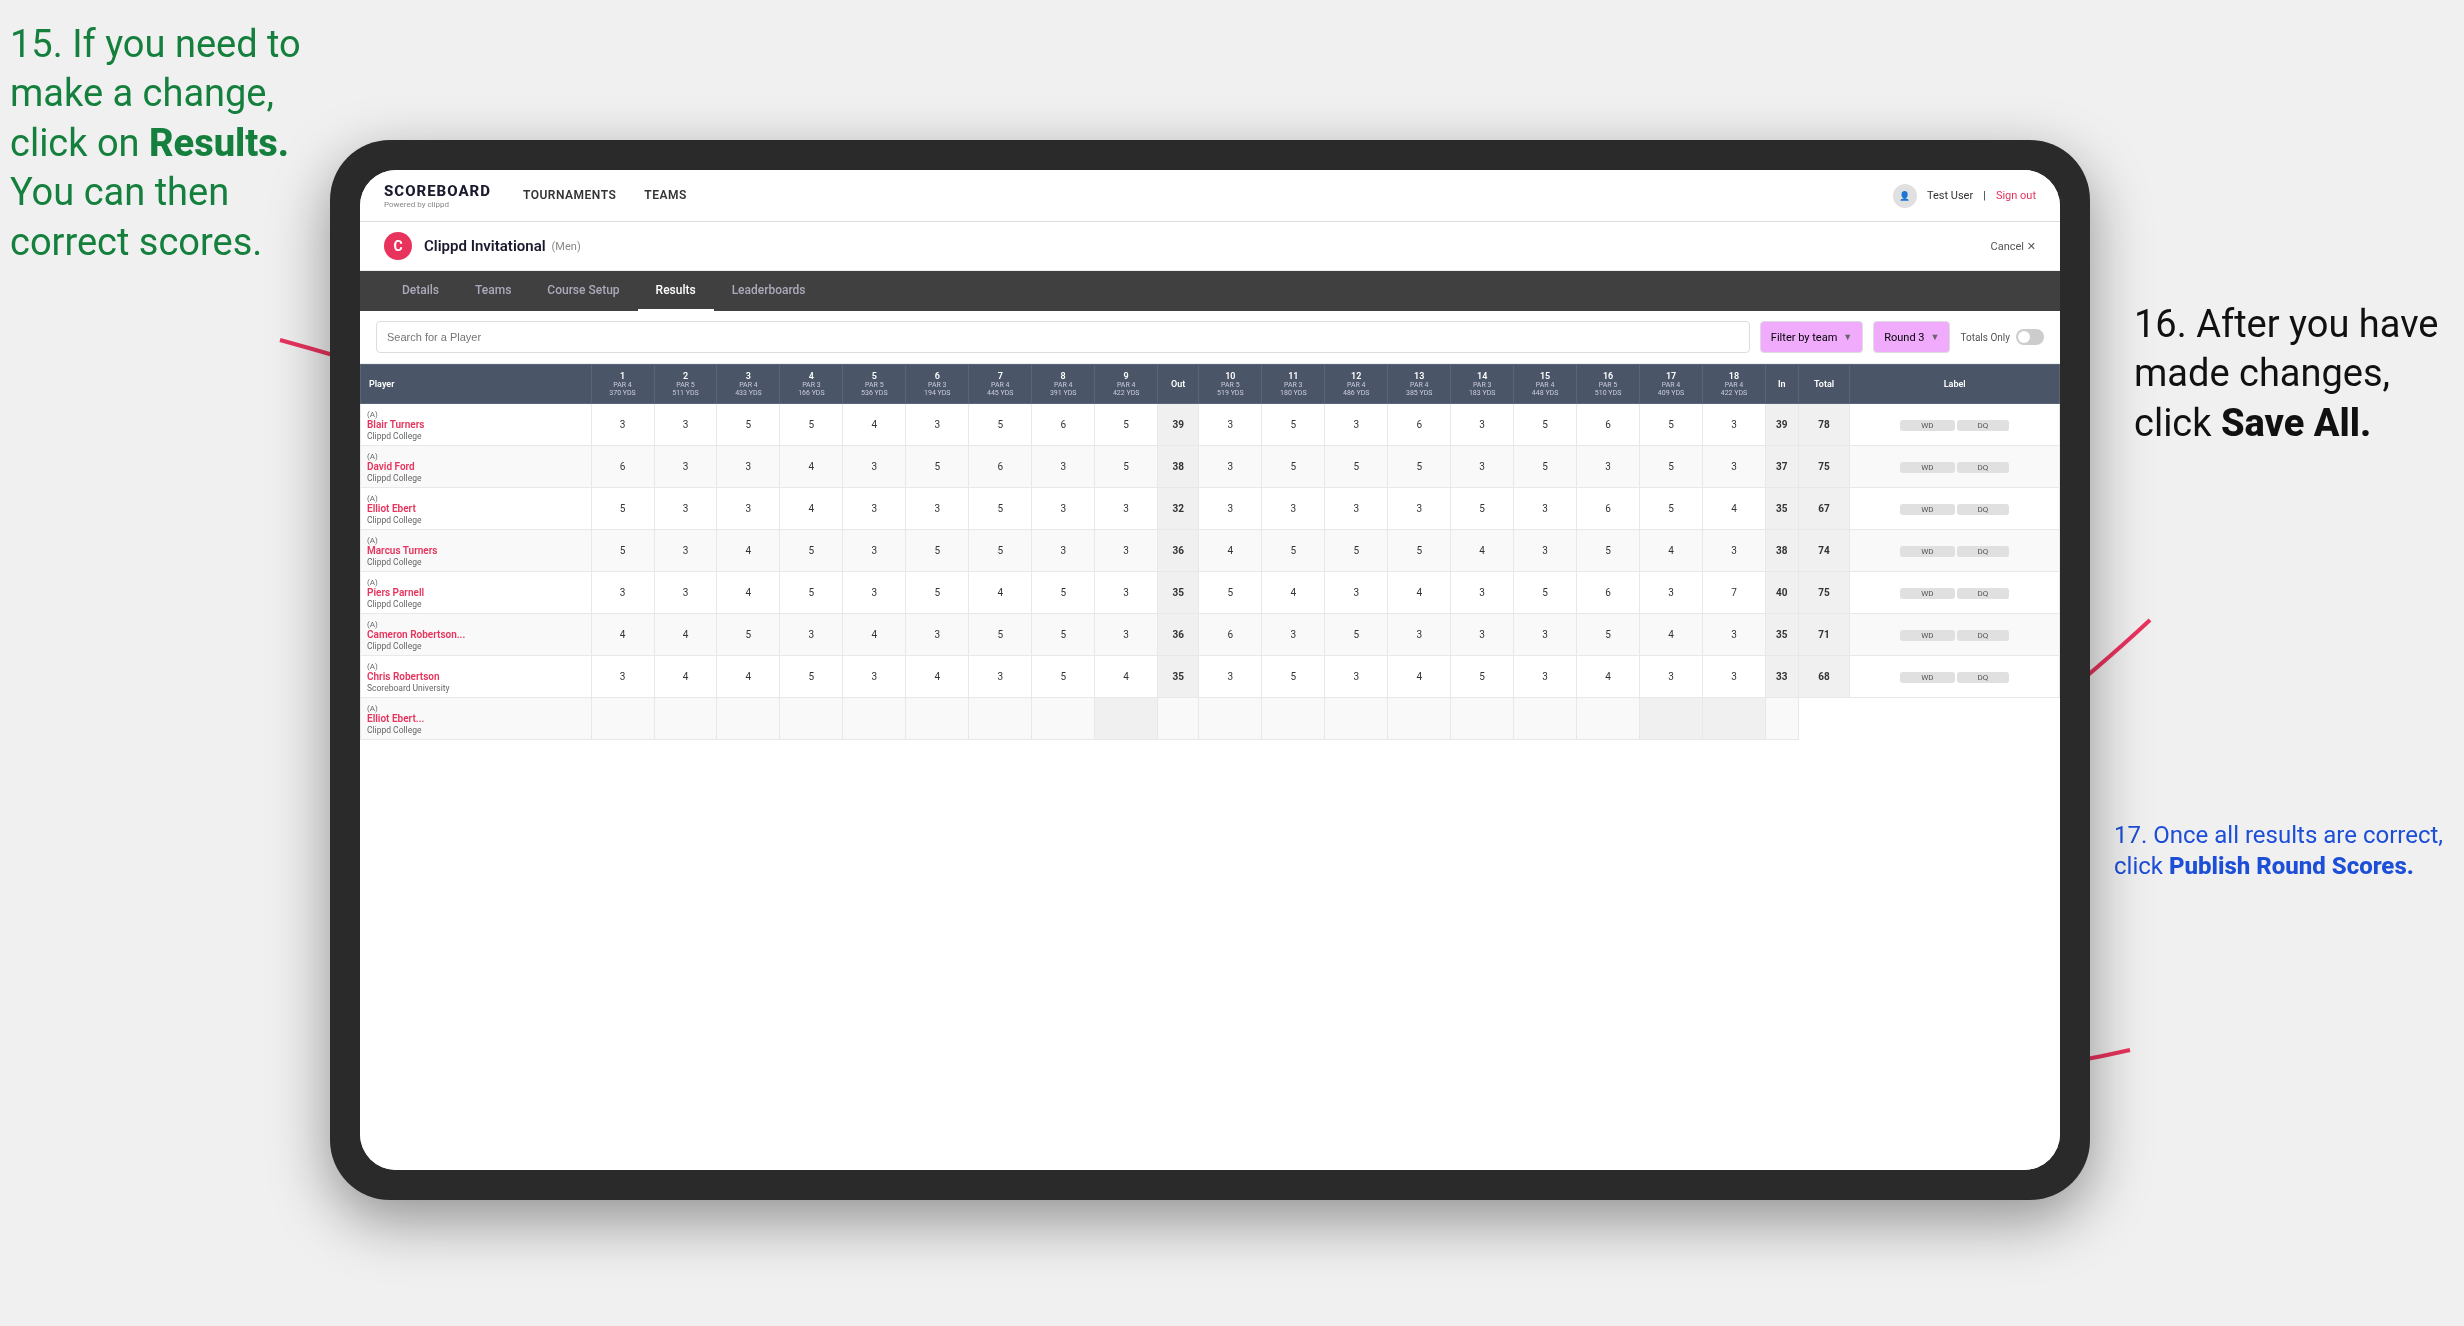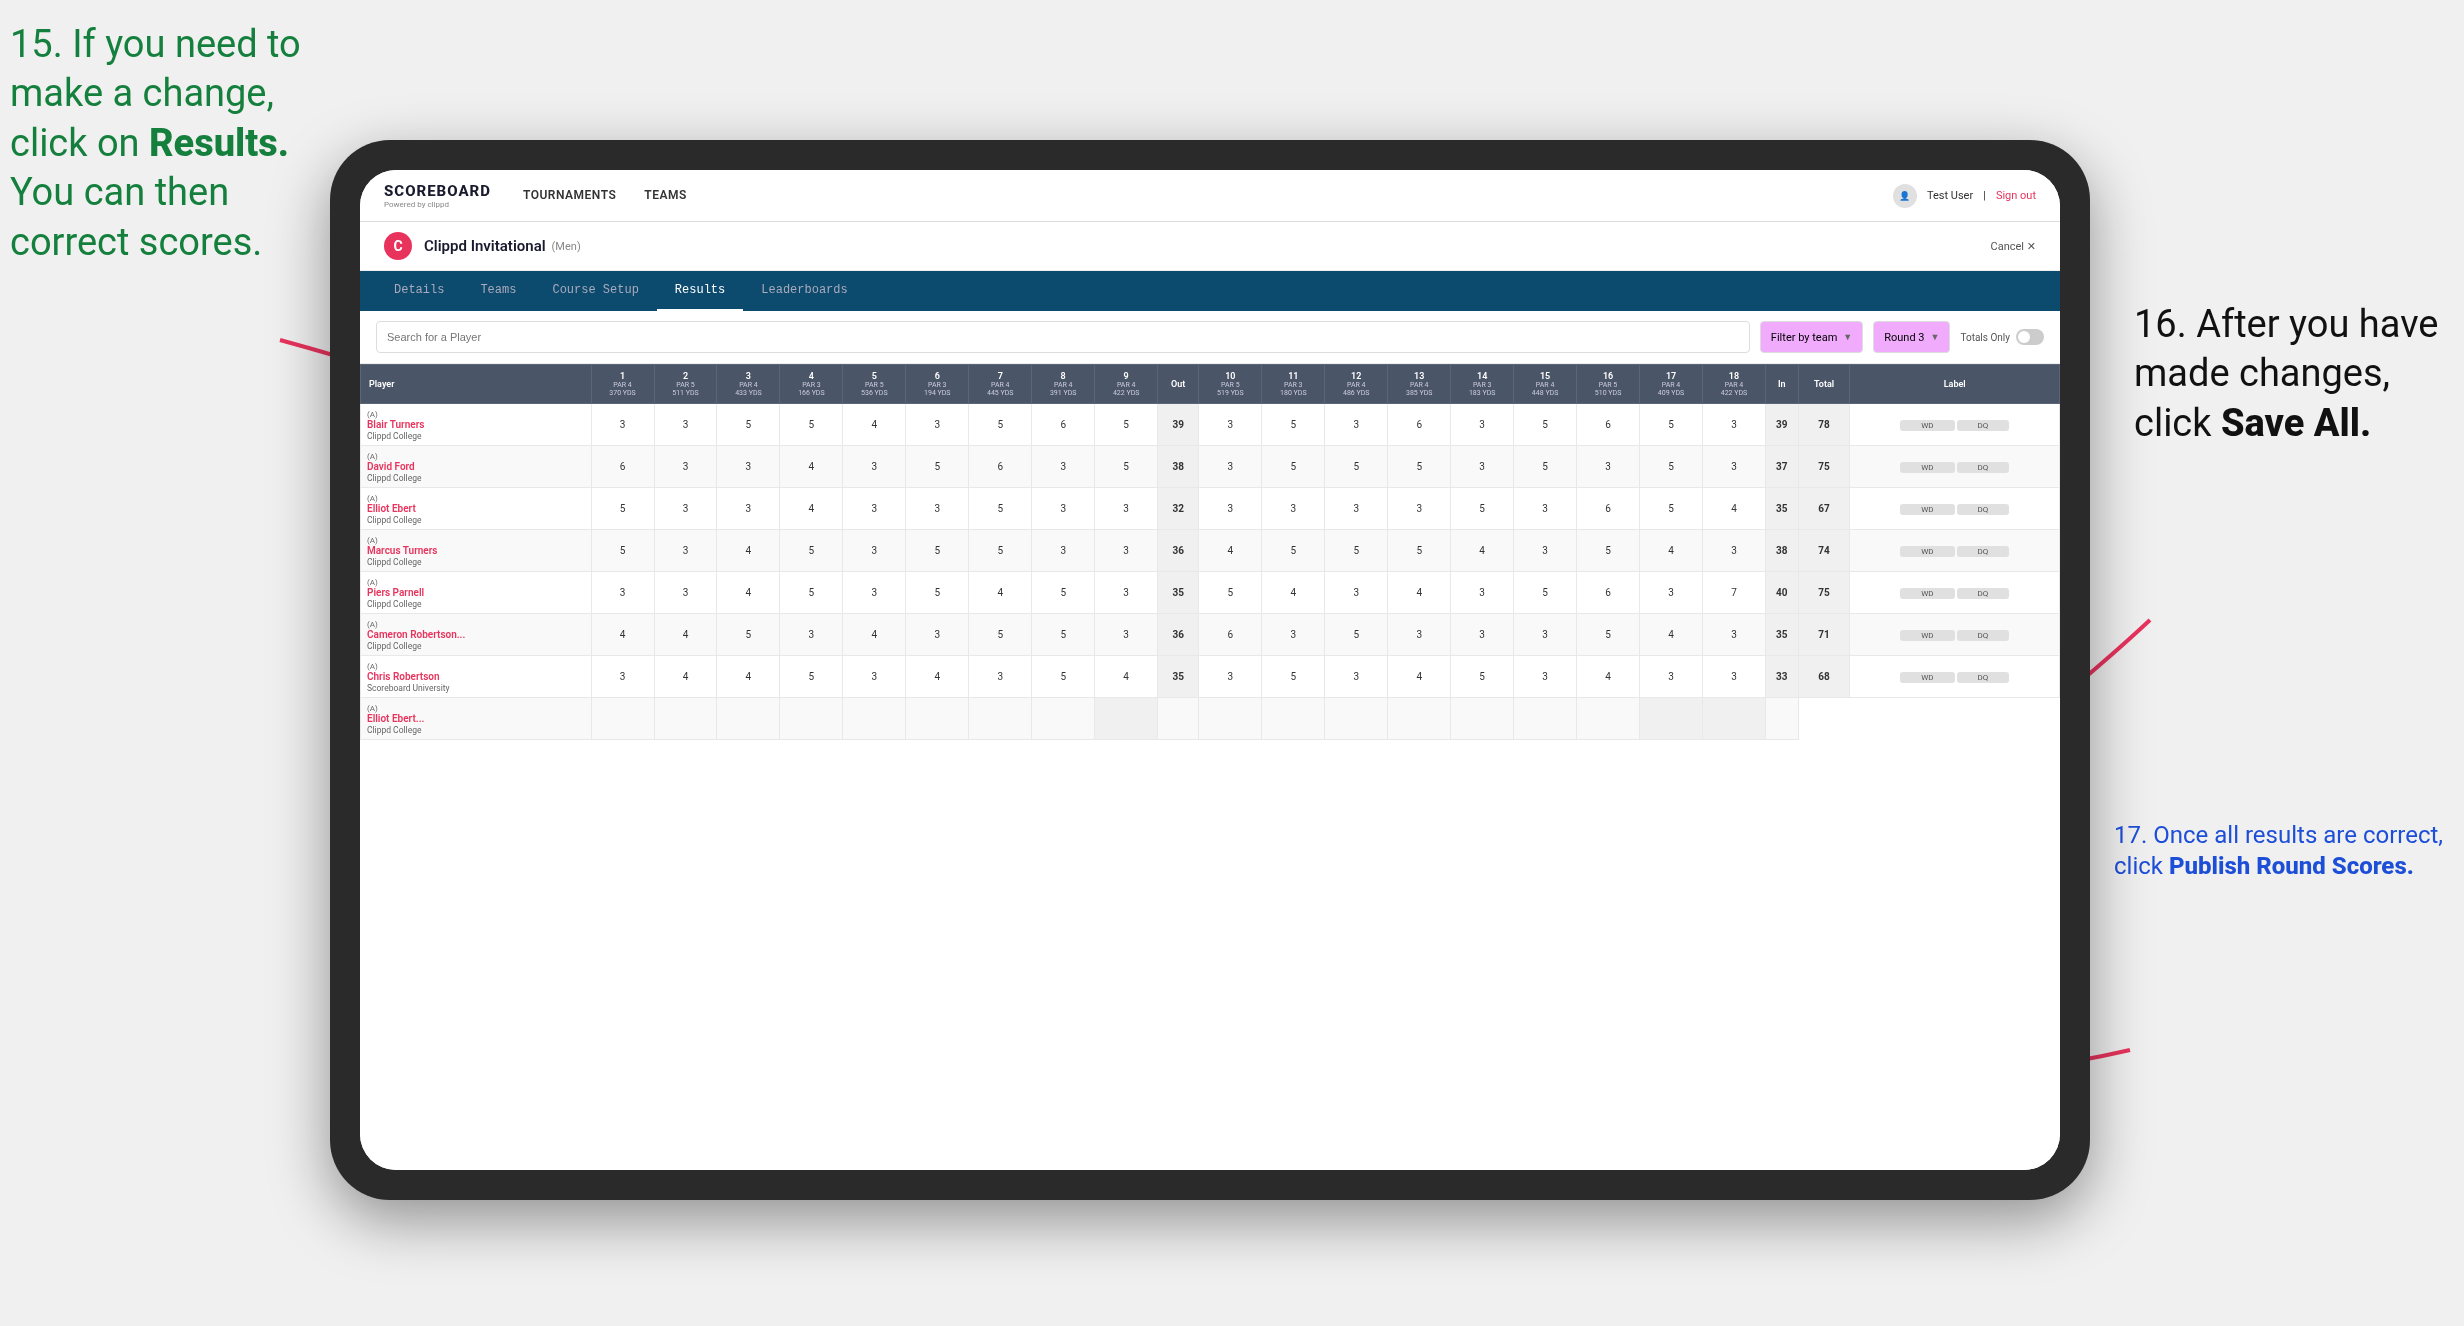--- a/index.html
+++ b/index.html
@@ -175,25 +175,24 @@
     }
     .cancel-btn {
       margin-left: auto;
       font-size: 11px;
       color: #555;
       cursor: pointer;
     }
 
     
     .tab-bar {
-      background: #0c4a6e;
-      display: flex;
-      padding: 0 16px;
+      background: #404040;
+      display: flex;
+      padding: 0 24px;
       flex-shrink: 0;
-      font-family: Liberation Mono, monospace;
     }
     .tab-item {
       padding: 12px 18px;
       font-size: 12px;
       color: #aab;
       cursor: pointer;
       border-bottom: 2px solid transparent;
       font-weight: 500;
     }
     .tab-item.active {

